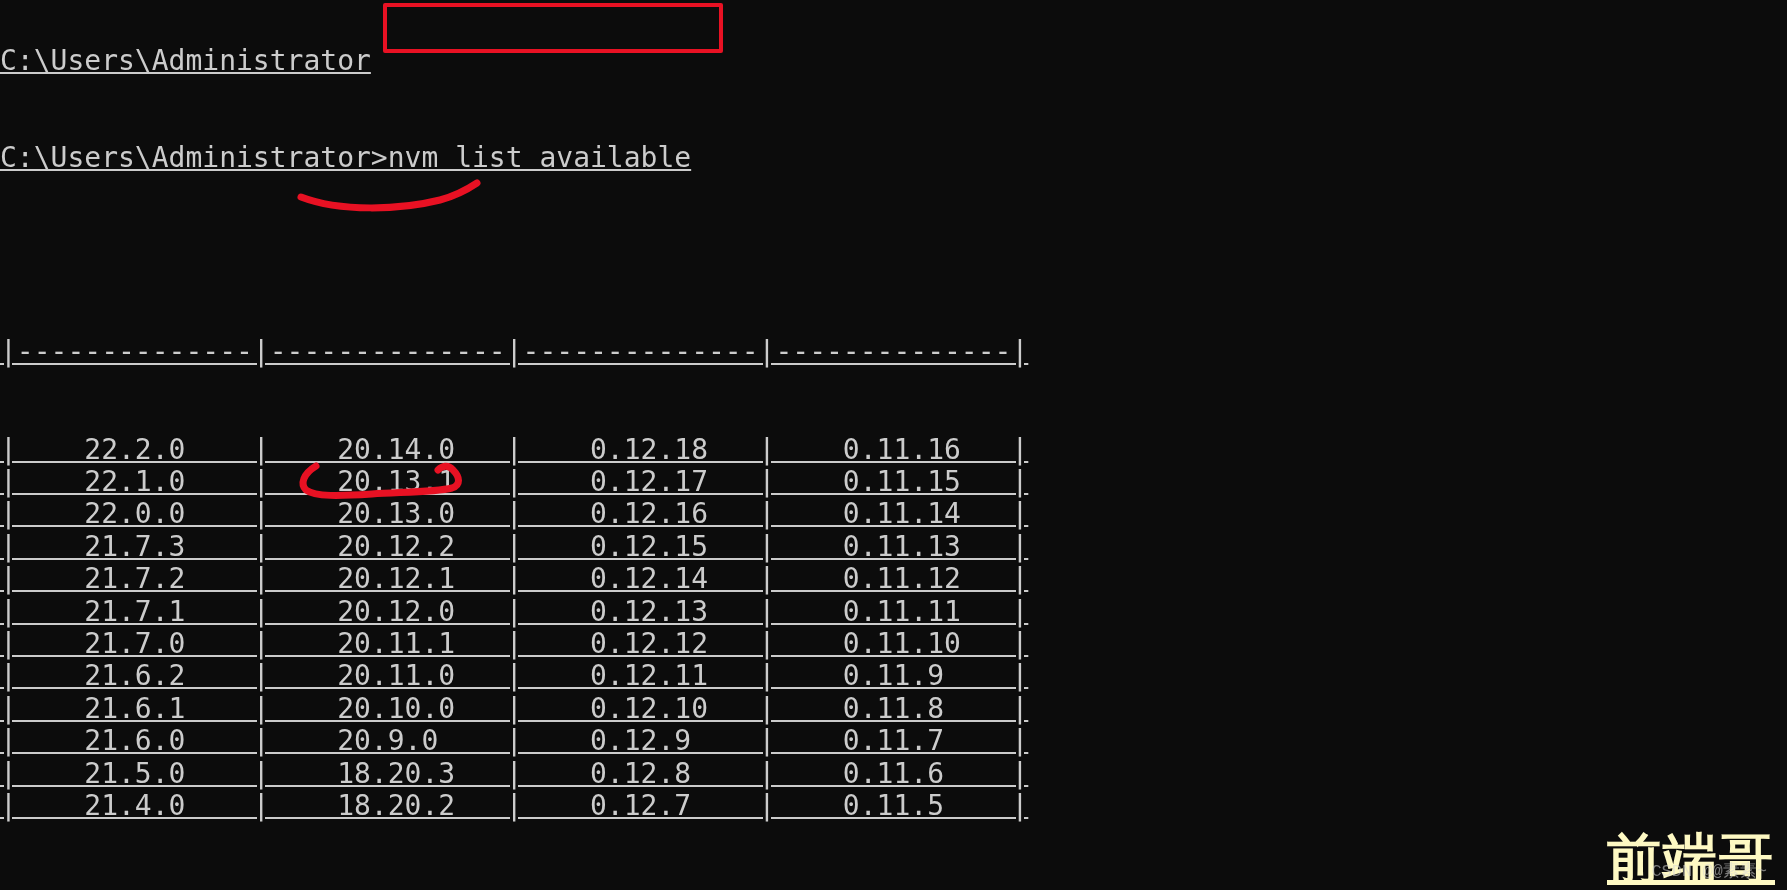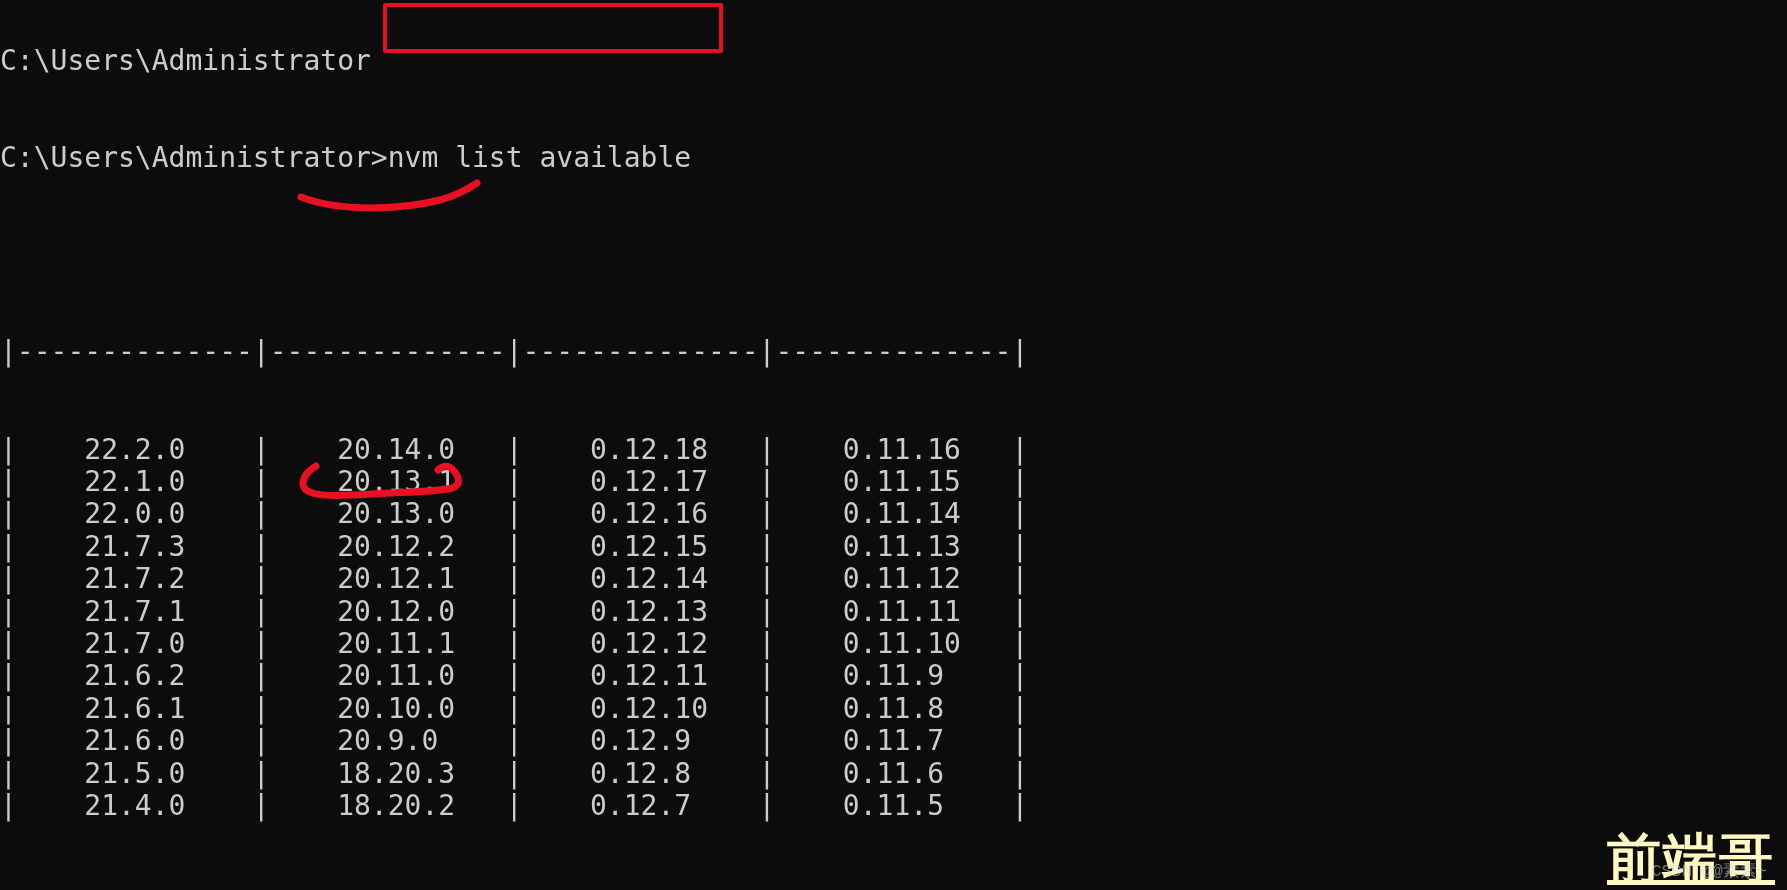--- a/index.html
+++ b/index.html
@@ -29,20 +29,21 @@
     line-height: 32.4px;
     letter-spacing: 0px;
     white-space: pre;
     font-family: "DejaVu Sans Mono", "Liberation Mono", monospace;
     color: #cccccc;
   }
   .line {
     white-space: pre;
     height: 32.4px;
     display: block;
+    text-decoration: underline;
   }
   .blank {
     height: 32.4px;
     display: block;
   }
   
   .anno {
     position: absolute;
     pointer-events: none;
   }

